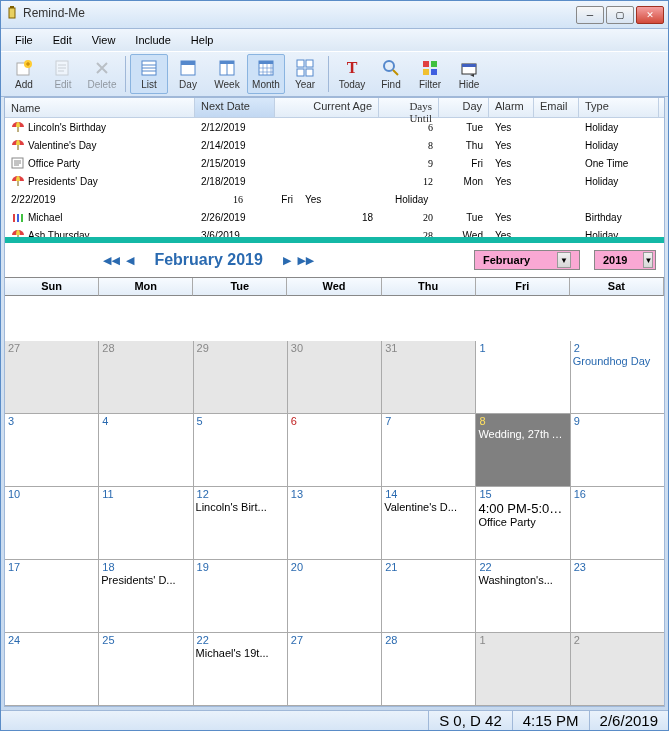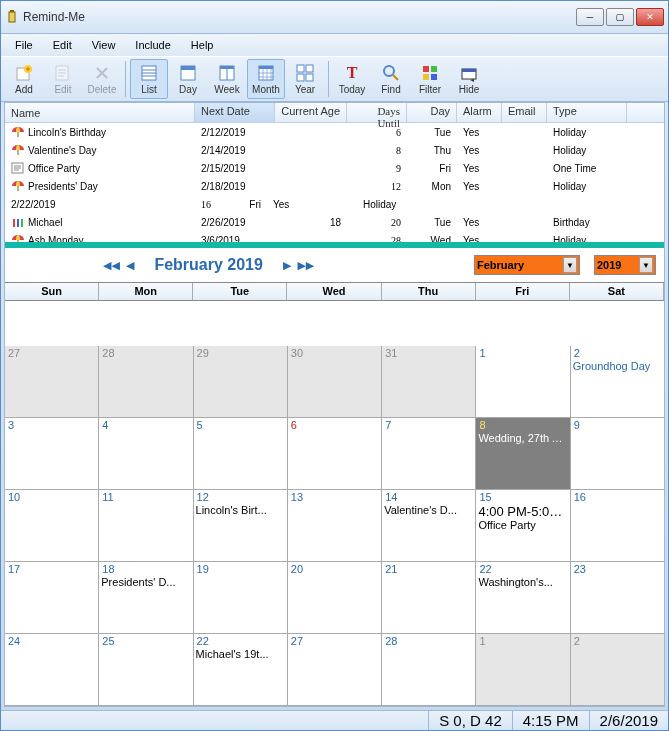--- a/index.html
+++ b/index.html
@@ -1,18 +1,18 @@
 <!DOCTYPE html>
 <html><head>
 <meta charset="utf-8">
 <style>
 * { box-sizing: border-box; margin: 0; padding: 0; }
 body { font-family: "Segoe UI", Tahoma, sans-serif; font-size: 11px; background: #5a8cc7; width: 669px; height: 731px; overflow: hidden; }
 .window { width: 669px; height: 731px; background: linear-gradient(#dce8f5, #c5d8ee); border: 1px solid #5a8cc7; display: flex; flex-direction: column; }
-.titlebar { height: 28px; background: linear-gradient(#f0f6fd, #d3e4f6); display: flex; align-items: center; padding: 16px 4px; border-bottom: 1px solid #a0b8d8; }
+.titlebar { height: 28px; background: linear-gradient(#f0f6fd, #d3e4f6); display: flex; padding: 5px 4px; border-bottom: 1px solid #a0b8d8; }
 .title-icon { width: 14px; height: 14px; margin-right: 4px; display: inline-flex; align-items: center; justify-content: center; }
 .title-text { flex: 1; color: #333; font-size: 12px; }
 .win-controls { display: flex; gap: 2px; }
 .win-btn { width: 28px; height: 18px; border: 1px solid #888; background: linear-gradient(#f7f7f7,#d8e4f2); display: flex; align-items: center; justify-content: center; font-size: 9px; border-radius: 2px; cursor: pointer; }
 .win-btn.close { background: linear-gradient(#f5a0a0,#d24a3a); color: #fff; border-color: #a03020; }
 .menubar { height: 22px; display: flex; align-items: center; padding: 0 6px; gap: 4px; background: linear-gradient(#f0f6fd,#dce8f5); }
 .menu-item { padding: 2px 8px; cursor: pointer; }
 .toolbar { height: 46px; background: linear-gradient(#eaf2fb,#d6e5f6); border-top: 1px solid #fff; border-bottom: 1px solid #a0b8d8; display: flex; align-items: center; padding: 2px 4px; gap: 1px; }
 .tool-btn { width: 38px; height: 40px; display: flex; flex-direction: column; align-items: center; justify-content: center; border: 1px solid transparent; cursor: pointer; gap: 1px; }
 .tool-btn.active { background: #cde1f7; border: 1px solid #8ab4e0; border-radius: 2px; }
@@ -23,35 +23,35 @@
 .content { flex: 1; display: flex; flex-direction: column; background: #fff; margin: 0 3px 3px 3px; border: 1px solid #a0b8d8; }
 .grid { height: 145px; overflow: hidden; border-bottom: 6px solid #14b8a6; }
 .grid-header { display: flex; background: linear-gradient(#f7fbff,#e3edf8); border-bottom: 1px solid #c0d0e4; height: 20px; }
 .grid-header > div { border-right: 1px solid #c0d0e4; padding: 2px 6px; font-size: 11px; color: #333; }
 .grid-header .sorted { background: linear-gradient(#d8e8fa,#c2d8f2); }
 .grid-body { overflow-y: auto; height: 125px; }
 .grid-row { display: flex; height: 18px; align-items: center; }
 .grid-row > div { padding: 1px 6px; font-size: 10px; white-space: nowrap; overflow: hidden; }
 .col-name { width: 190px; display: flex; align-items: center; gap: 3px; }
 .col-next { width: 80px; text-align: left; }
-.col-age { width: 72px; text-align: right; }
+.col-age { width: 72px; text-align: right; margin-left: 32px; }
 .col-days { width: 60px; text-align: right; font-family: Liberation Serif, serif; }
 .col-day { width: 50px; text-align: right; }
 .col-alarm { width: 45px; }
 .col-email { width: 45px; }
 .col-type { width: 80px; }
 .row-icon { width: 14px; height: 12px; display: inline-block; flex-shrink: 0; }
 .cal-wrap { flex: 1; background: #fff; display: flex; flex-direction: column; }
 .cal-header { height: 34px; display: flex; align-items: center; padding: 0 8px; gap: 4px; }
 .nav-group { display: flex; gap: 6px; margin-left: 90px; }
 .nav-arrow { color: #2a6ab0; cursor: pointer; font-size: 11px; }
 .cal-title { color: #2a6ab0; font-size: 16px; font-weight: bold; margin: 0 16px; }
 .nav-group2 { display: flex; gap: 6px; }
 .cal-spacer { flex: 1; }
-.cal-select { border: 1px solid #888; background: #f97316; font-size: 11px; height: 20px; padding: 1px 2px; display: flex; align-items: center; gap: 16px; cursor: pointer; }
+.cal-select { border: 1px solid #888; background: #f9a8d4; font-size: 11px; height: 20px; padding: 1px 8px; display: flex; align-items: center; gap: 16px; cursor: pointer; }
 .cal-select.month { width: 106px; }
 .cal-select.year { width: 62px; }
 .cal-dropdown-arrow { width: 14px; height: 16px; background: linear-gradient(#f0f0f0,#d8d8d8); border: 1px solid #999; display: flex; align-items: center; justify-content: center; font-size: 8px; margin-left: auto; }
 .cal-grid { flex: 1; border-top: 1px solid #888; display: flex; flex-direction: column; gap: 45px; }
 .cal-dow { display: flex; height: 18px; background: linear-gradient(#f7fbff,#e3edf8); }
 .cal-dow > div { flex: 1; border-right: 1px solid #aaa; border-bottom: 1px solid #888; text-align: center; font-size: 11px; font-weight: bold; line-height: 17px; }
 .cal-weeks { flex: 1; display: flex; flex-direction: column; }
 .cal-week { flex: 1; display: flex; }
 .cal-day { flex: 1; border-right: 1px solid #aaa; border-bottom: 1px solid #aaa; position: relative; overflow: hidden; font-size: 11px; }
 .cal-day:last-child { border-right: none; }
@@ -335,21 +335,21 @@
           </div>
           <div class="grid-row">
             <div class="col-name">
               <span class="row-icon">
                 <svg width="14" height="12">
                   <path d="M7 1 A6 5 0 0 1 13 6 L1 6 A6 5 0 0 1 7 1" fill="#e04040"></path>
                   <path d="M5 6 A2 5 0 0 1 9 6" fill="#f0d040"></path>
                   <path d="M7 6v5" stroke="#806000"></path>
                 </svg>
               </span>
-              <span>Ash Monday</span>
+              <span>Ash Thursday</span>
             </div>
             <div class="col-next">3/6/2019</div>
             <div class="col-age"></div>
             <div class="col-days">28</div>
             <div class="col-day">Wed</div>
             <div class="col-alarm">Yes</div>
             <div class="col-email"></div>
             <div class="col-type">Holiday</div>
           </div>
         </div>

